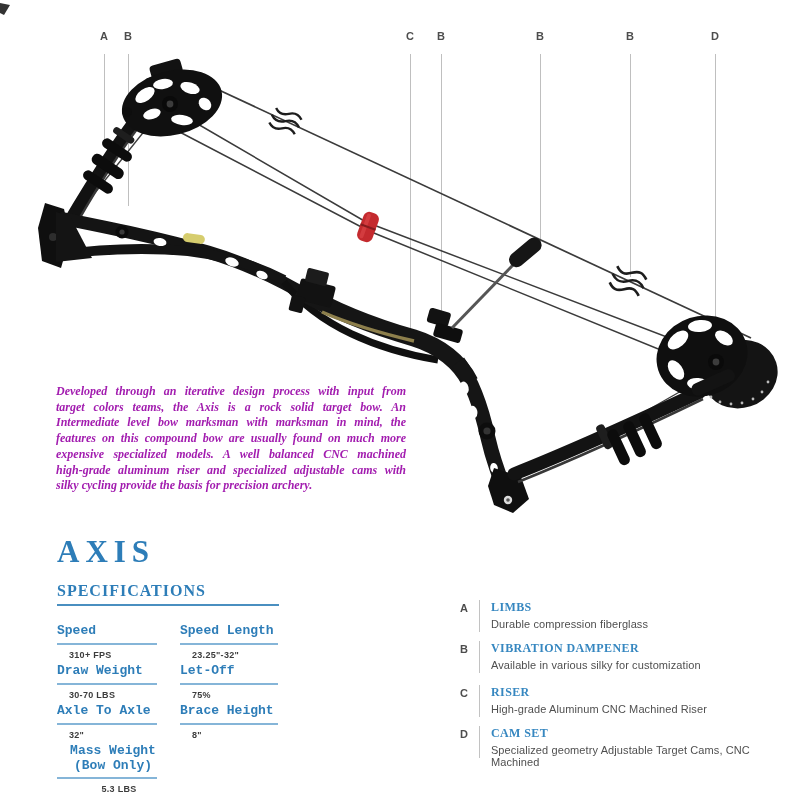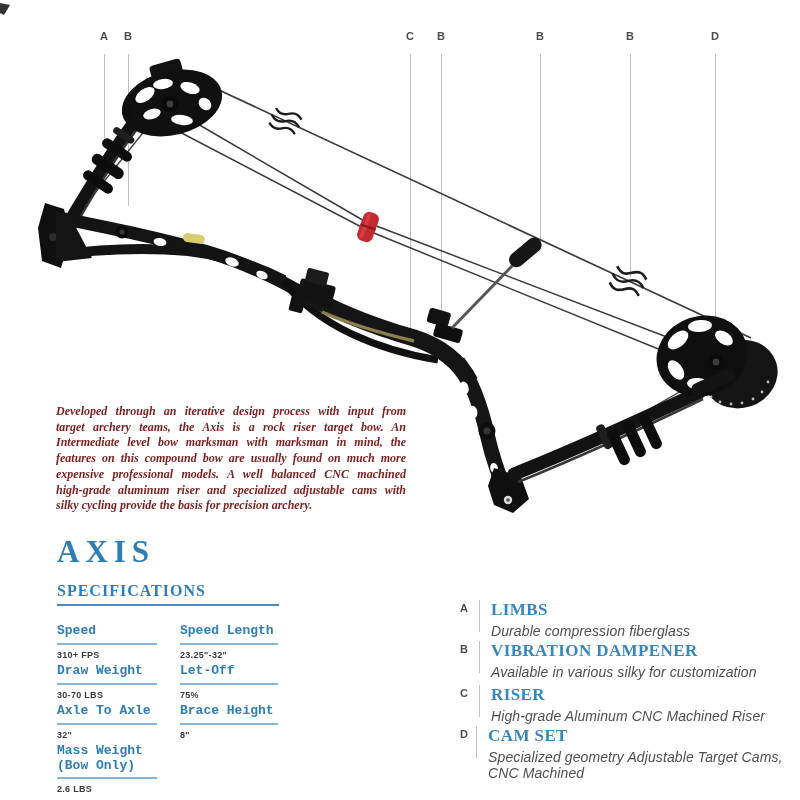--- a/index.html
+++ b/index.html
@@ -7,49 +7,49 @@
           font-family:"Liberation Sans",sans-serif;}
   
   .callout{position:absolute;top:30px;width:16px;text-align:center;}
   .callout-letter{display:block;font-size:11px;font-weight:bold;color:#4d4d4d;
                   font-family:"Liberation Sans",sans-serif;letter-spacing:0;}
   .callout-line{position:absolute;left:50%;top:24px;width:1px;background:#bfbfbf;}
   
   #bow-svg{position:absolute;left:0;top:0;z-index:2;pointer-events:none;}
   #callout-layer{position:absolute;inset:0;z-index:1;}
   
-  #description{position:absolute;left:56px;top:404px;width:350px;z-index:3;
+  #description{position:absolute;left:56px;top:384px;width:350px;z-index:3;
                font-family:"Liberation Serif",serif;font-style:italic;font-weight:bold;
-               font-size:12px;line-height:15.7px;color:#7f1d1d;}
+               font-size:12px;line-height:15.7px;color:#a21caf;}
   #description .line{text-align:justify;text-align-last:justify;white-space:normal;}
   #description .line.last{text-align-last:left;}
   
   #product-name{position:absolute;left:57px;top:534px;margin:0;z-index:3;
                 font-family:"Liberation Serif",serif;font-weight:bold;
                 font-size:31px;letter-spacing:6px;color:#2d7db8;}
   #spec-title{position:absolute;left:57px;top:582px;z-index:3;
               font-family:"Liberation Serif",serif;font-weight:bold;
               font-size:16px;letter-spacing:1px;color:#2d7db8;}
   #spec-title-underline{position:absolute;left:57px;top:604px;width:222px;height:2px;
               background:#4a8fc0;z-index:3;}
   .spec-cell{position:absolute;z-index:3;}
   .spec-label{font-family:Liberation Mono, monospace;font-weight:bold;font-size:13px;
               line-height:14.5px;color:#2d7db8;width:112px;}
   .spec-underline{height:2px;background:#85b5d8;margin-top:4px;}
   .spec-value{font-family:"Liberation Sans",sans-serif;font-size:9px;font-weight:bold;
-              letter-spacing:0.3px;color:#3c3c3c;margin-top:5px;}
+              letter-spacing:0.3px;color:#3c3c3c;margin-top:5px;margin-left:12px;}
   
   .legend-item{position:absolute;left:460px;display:flex;align-items:flex-start;z-index:3;}
   .legend-letter{font-family:"Liberation Sans",sans-serif;font-size:11px;font-weight:bold;
                  color:#4d4d4d;width:13px;padding-top:2px;}
   .legend-divider{width:1px;height:32px;background:#c2c2c2;margin:0 11px 0 6px;}
-  .legend-title{font-family:"Liberation Serif",serif;font-weight:bold;font-size:17px;
+  .legend-title{font-family:"Liberation Serif",serif;font-weight:bold;font-size:12px;
                 letter-spacing:0.4px;color:#3687c0;}
-  .legend-desc{font-family:"Liberation Sans",sans-serif;font-size:14px;color:#4f4f4f;
-               margin-top:3px;letter-spacing:0.1px;font-style:italic;}
+  .legend-desc{font-family:"Liberation Sans",sans-serif;font-size:11px;color:#4f4f4f;
+               margin-top:3px;letter-spacing:0.1px;}
 </style>
 </head>
 <body>
 
 <div id="canvas">
 
   <div id="callout-layer">
     <div class="callout" style="left:96px;">
       <span class="callout-letter">A</span>
       <div class="callout-line" style="height:92px;"></div>
@@ -215,24 +215,24 @@
       <ellipse cx="182" cy="120" rx="11" ry="5" fill="#fff" transform="rotate(8 182 120)"></ellipse>
       <ellipse cx="152" cy="114" rx="9" ry="5" fill="#fff" transform="rotate(-18 152 114)"></ellipse>
       <circle cx="127" cy="112" r="5" fill="#0e0e0e"></circle>
       <circle cx="170" cy="104" r="8" fill="#0a0a0a"></circle>
         <circle cx="170" cy="104" r="3.4" fill="#3c3c3c"></circle>
     </g>
   </svg>
 
   <div id="description">
     <div class="line">Developed through an iterative design process with input from</div>
-    <div class="line">target archery teams, the Axis is a rock riser target bow. An</div>
+    <div class="line">target colors teams, the Axis is a rock solid target bow. An</div>
     <div class="line">Intermediate level bow marksman with marksman in mind, the</div>
     <div class="line">features on this compound bow are usually found on much more</div>
-    <div class="line">expensive professional models. A well balanced CNC machined</div>
+    <div class="line">expensive specialized models. A well balanced CNC machined</div>
     <div class="line">high-grade aluminum riser and specialized adjustable cams with</div>
     <div class="line last">silky cycling provide the basis for precision archery.</div>
   </div>
 
   <h1 id="product-name">AXIS</h1>
 
   <div id="spec-title">SPECIFICATIONS</div>
   <div id="spec-title-underline"></div>
 
   <div class="spec-cell" style="left:57px;top:624px;">
@@ -258,24 +258,24 @@
   <div class="spec-cell" style="left:57px;top:704px;">
     <div class="spec-label">Axle To Axle</div>
     <div class="spec-underline" style="width:100px;"></div>
     <div class="spec-value">32"</div>
   </div>
   <div class="spec-cell" style="left:180px;top:704px;">
     <div class="spec-label">Brace Height</div>
     <div class="spec-underline" style="width:98px;"></div>
     <div class="spec-value">8"</div>
   </div>
-  <div class="spec-cell" style="left:57px;top:744px;">
+  <div class="spec-cell" style="left:57px;top:744px;text-align:center;">
     <div class="spec-label">Mass Weight (Bow Only)</div>
     <div class="spec-underline" style="width:100px;"></div>
-    <div class="spec-value">2.6 LBS</div>
+    <div class="spec-value">5.3 LBS</div>
   </div>
 
   <div class="legend-item" style="top:600px;">
     <span class="legend-letter">A</span>
     <div class="legend-divider"></div>
     <div>
       <div class="legend-title">LIMBS</div>
       <div class="legend-desc">Durable compression fiberglass</div>
     </div>
   </div>

